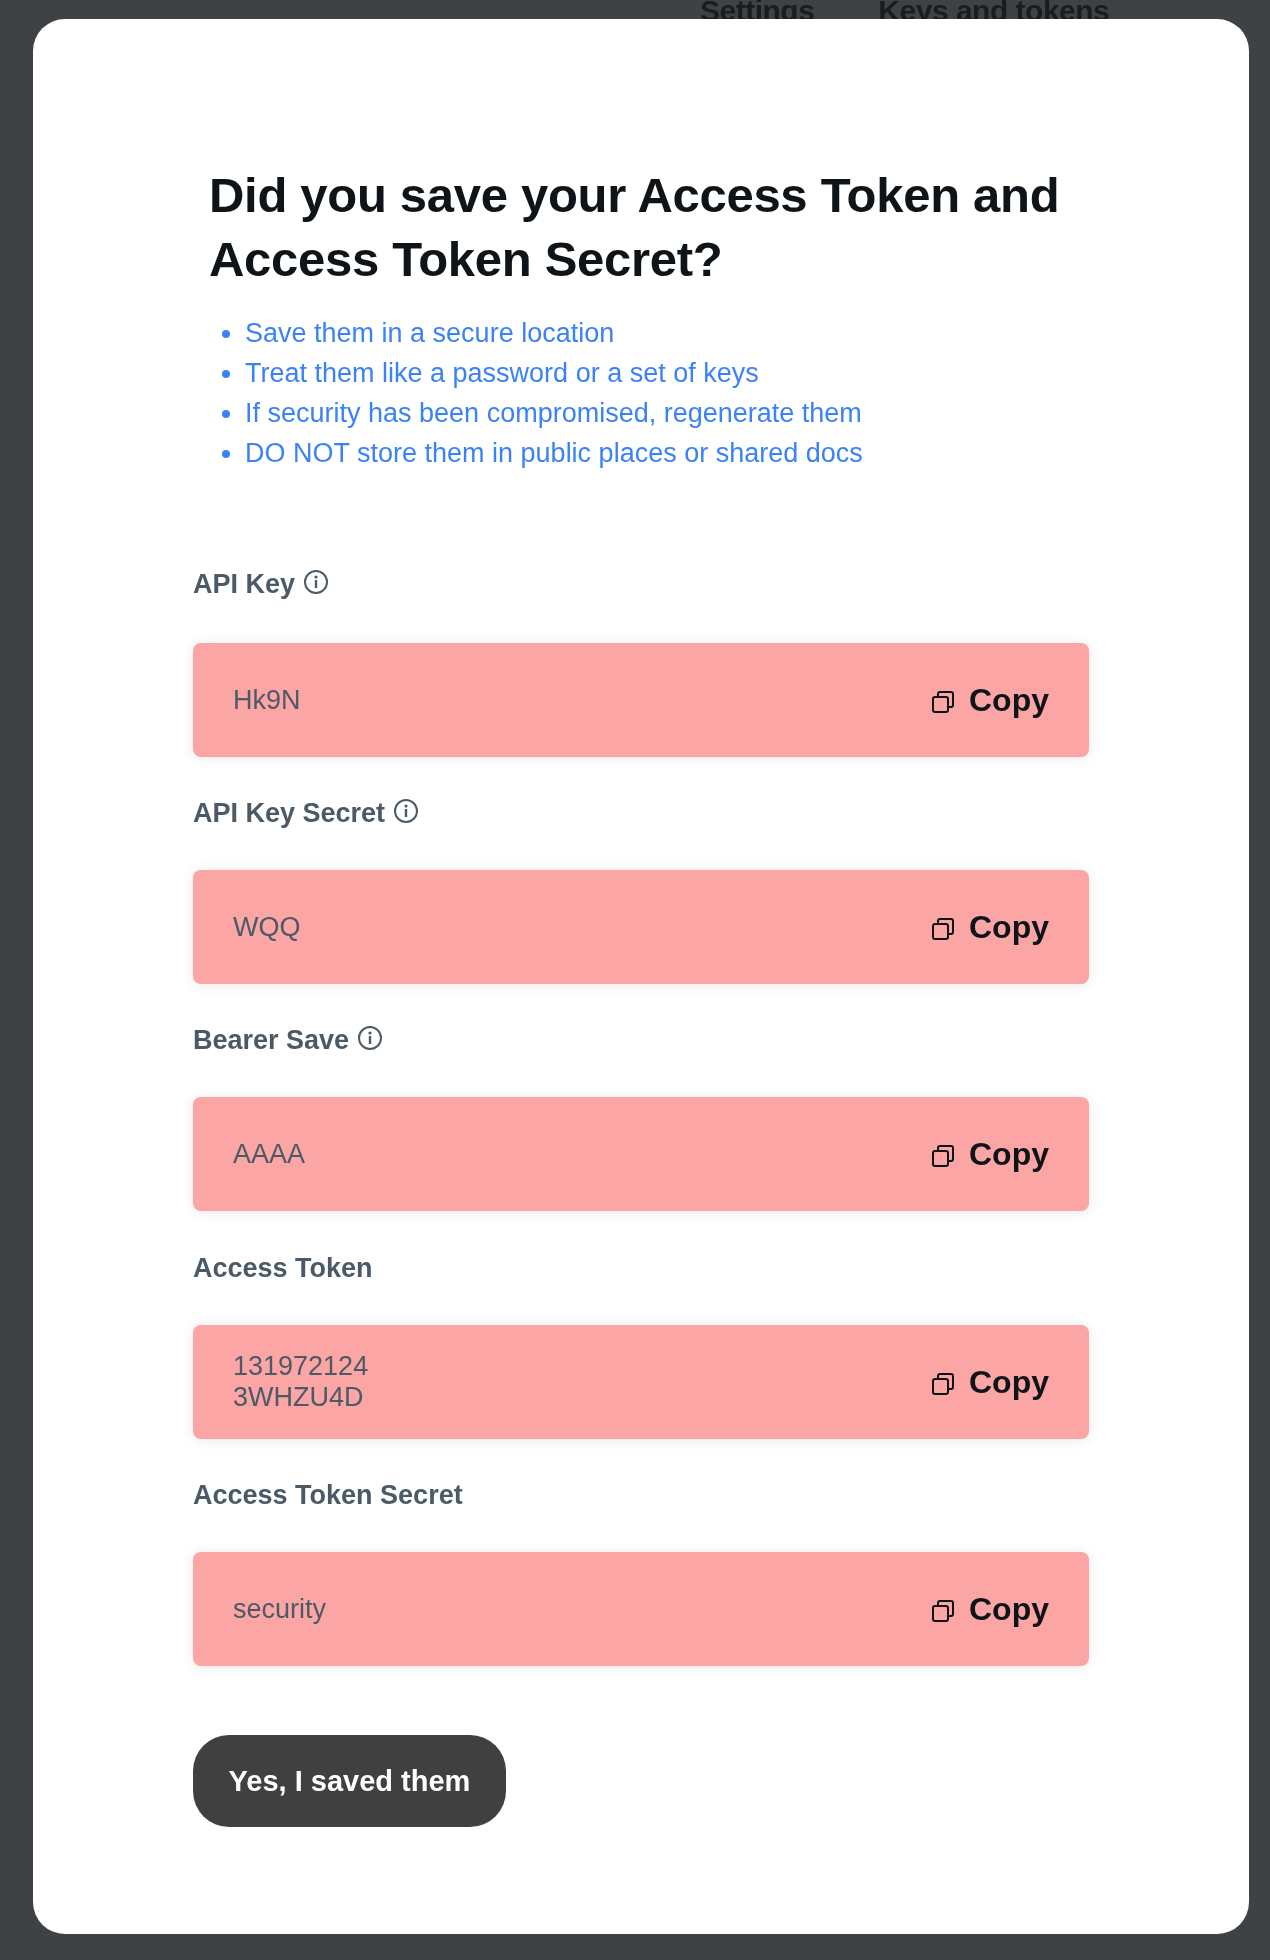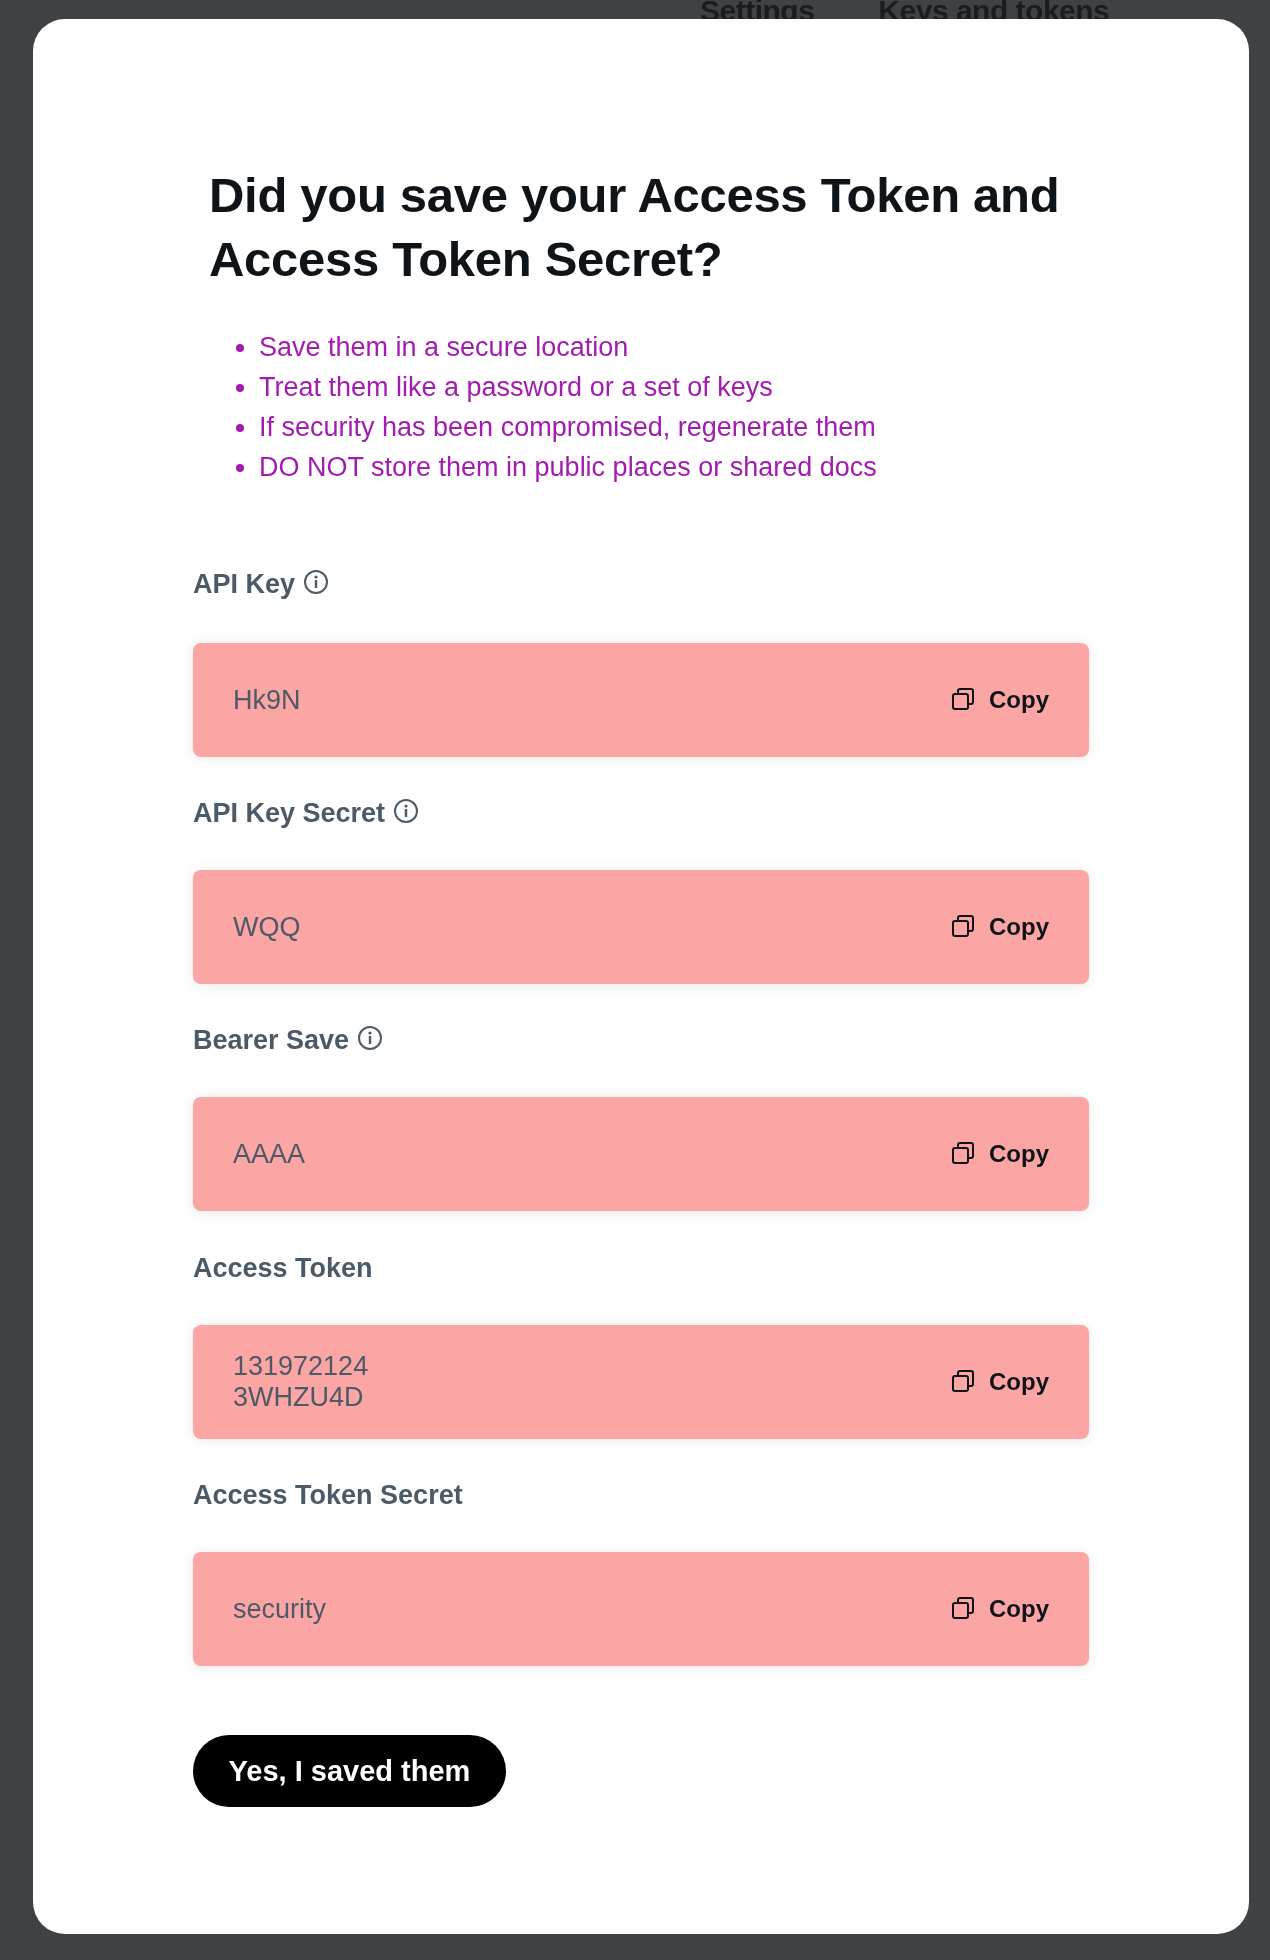--- a/index.html
+++ b/index.html
@@ -53,25 +53,25 @@
       font-size: 49px;
       line-height: 64px;
       font-weight: bold;
       color: #0f1419;
       letter-spacing: -0.3px;
     }
     .bullets {
       position: absolute;
       top: 290px;
       left: 0;
-      margin: 18px;
+      margin: 4px;
       padding-left: 48px;
       font-size: 27px;
       line-height: 40px;
-      color: #a21caf;
+      color: #3b82f6;
     }
     .bullets li { padding-left: 0; }
     .field-label {
       position: absolute;
       left: 0;
       display: flex;
       gap: 8px;
       font-size: 27px;
       font-weight: bold;
       color: #4b5a66;
@@ -103,33 +103,33 @@
     }
     .copy-btn {
       display: flex;
       align-items: center;
       gap: 12px;
       background: none;
       border: none;
       padding: 0;
       cursor: pointer;
       font-family: "Liberation Sans", sans-serif;
-      font-size: 24px;
+      font-size: 32px;
       font-weight: bold;
       color: #0f1419;
     }
     .copy-icon { width: 26px; height: 26px; display: inline-block; }
     .primary-btn {
       position: absolute;
       left: 0;
       top: 1716px;
       width: 313px;
-      height: 72px;
+      height: 92px;
       border-radius: 36px;
-      background: #000000;
+      background: #404040;
       color: #ffffff;
       border: none;
       font-family: "Liberation Sans", sans-serif;
       font-size: 29px;
       font-weight: bold;
       cursor: pointer;
     }
   </style>
 </head>
 <body>

